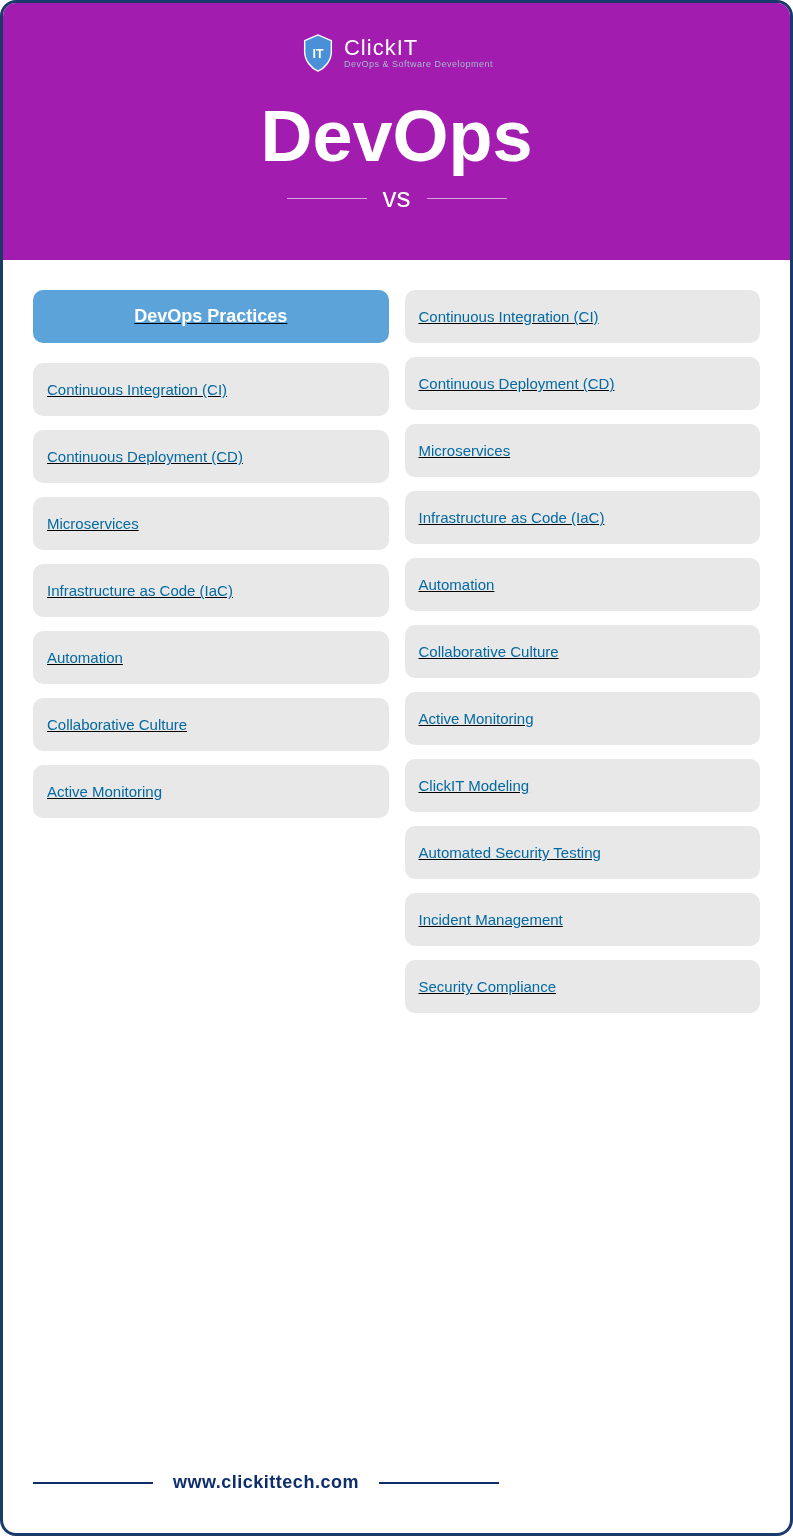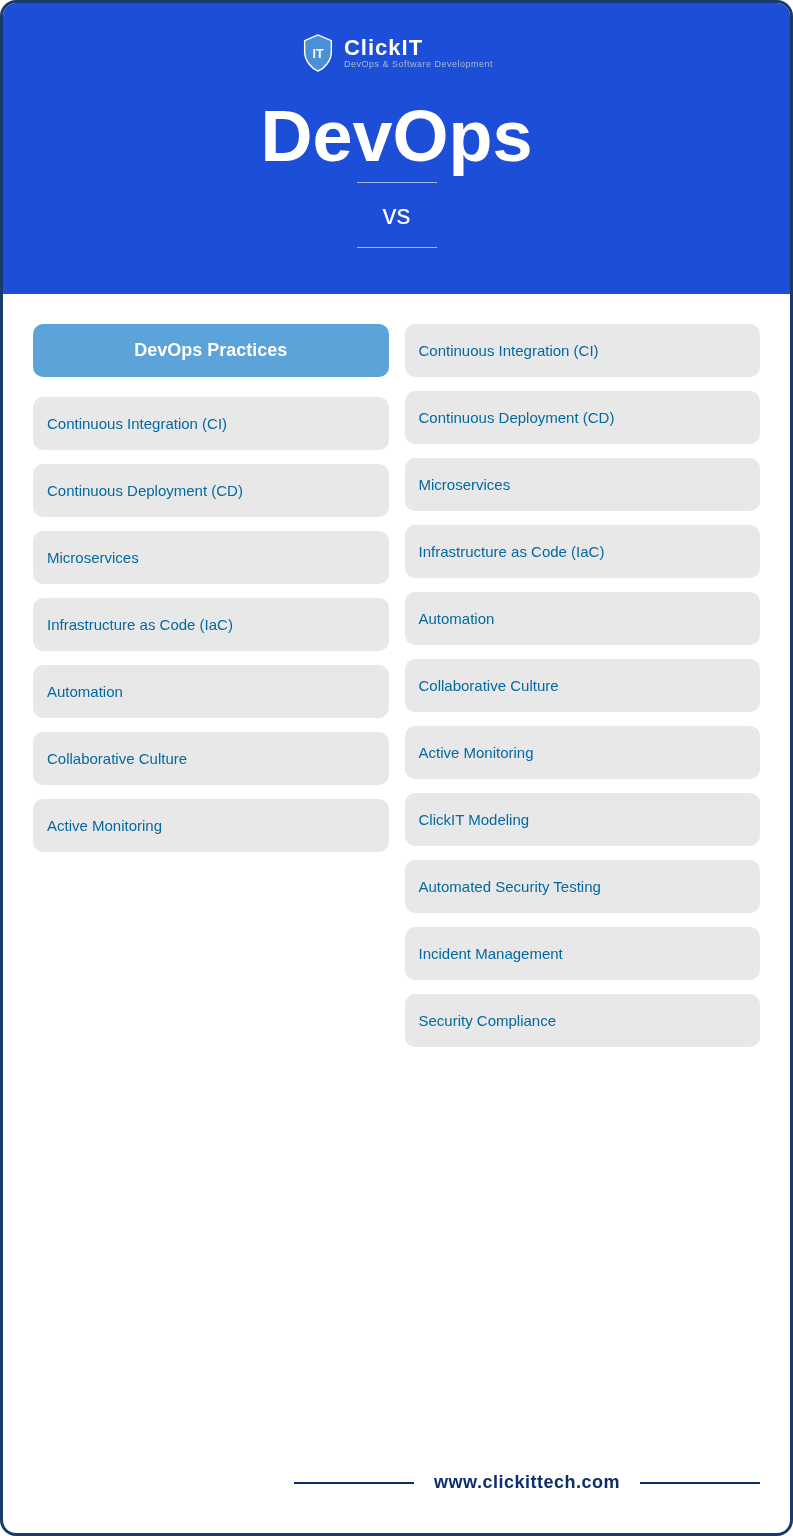--- a/index.html
+++ b/index.html
@@ -26,21 +26,21 @@
       flex-direction: column;
       align-items: center;
       padding: 0 30px 40px 30px;
       border: 3px solid #1a3a6b;
       border-radius: 16px;
       overflow: hidden;
     }
 
     .header-section {
       width: 100%;
-      background: #1d4ed8;
+      background: #a21caf;
       display: flex;
       flex-direction: column;
       align-items: center;
       padding: 30px 20px 40px 20px;
       margin: 0 -30px;
       width: calc(100% + 60px);
       border-bottom: none;
     }
 
     .logo-area {
@@ -56,21 +56,21 @@
     }
 
     .logo-text-area {
       display: flex;
       flex-direction: column;
     }
 
     .logo-brand {
       color: #ffffff;
       font-size: 22px;
-      font-weight: 700;
+      font-weight: 400;
       letter-spacing: 1px;
       line-height: 1;
     }
 
     .logo-tagline {
       color: #aab8cc;
       font-size: 9px;
       letter-spacing: 0.5px;
     }
 
@@ -84,21 +84,20 @@
 
     .title-vs {
       color: #ffffff;
       font-size: 28px;
       font-weight: 400;
       text-align: center;
       display: flex;
       align-items: center;
       gap: 16px;
       margin: 6px 0;
-      flex-direction: column;
     }
 
     .title-vs-line {
       height: 1px;
       width: 80px;
       background: #ffffff;
       opacity: 0.6;
     }
 
     .title-devsecops {
@@ -115,20 +114,21 @@
       gap: 16px;
       margin-top: 30px;
       flex: 1;
     }
 
     .column {
       flex: 1;
       display: flex;
       flex-direction: column;
       gap: 0;
+      text-decoration: underline;
     }
 
     .column-header {
       border-radius: 10px;
       padding: 16px 10px;
       text-align: center;
       font-weight: 800;
       font-size: 18px;
       color: #ffffff;
       margin-bottom: 20px;
@@ -149,21 +149,21 @@
       font-size: 15px;
       color: #0369a1;
       font-weight: 500;
       margin-bottom: 14px;
     }
 
     .footer-section {
       width: 100%;
       display: flex;
       align-items: center;
-      justify-content: flex-end;
+      justify-content: flex-start;
       gap: 20px;
       padding-top: 30px;
       margin-top: 10px;
     }
 
     .footer-line {
       height: 2px;
       width: 120px;
       background: #0d2d6b;
     }

